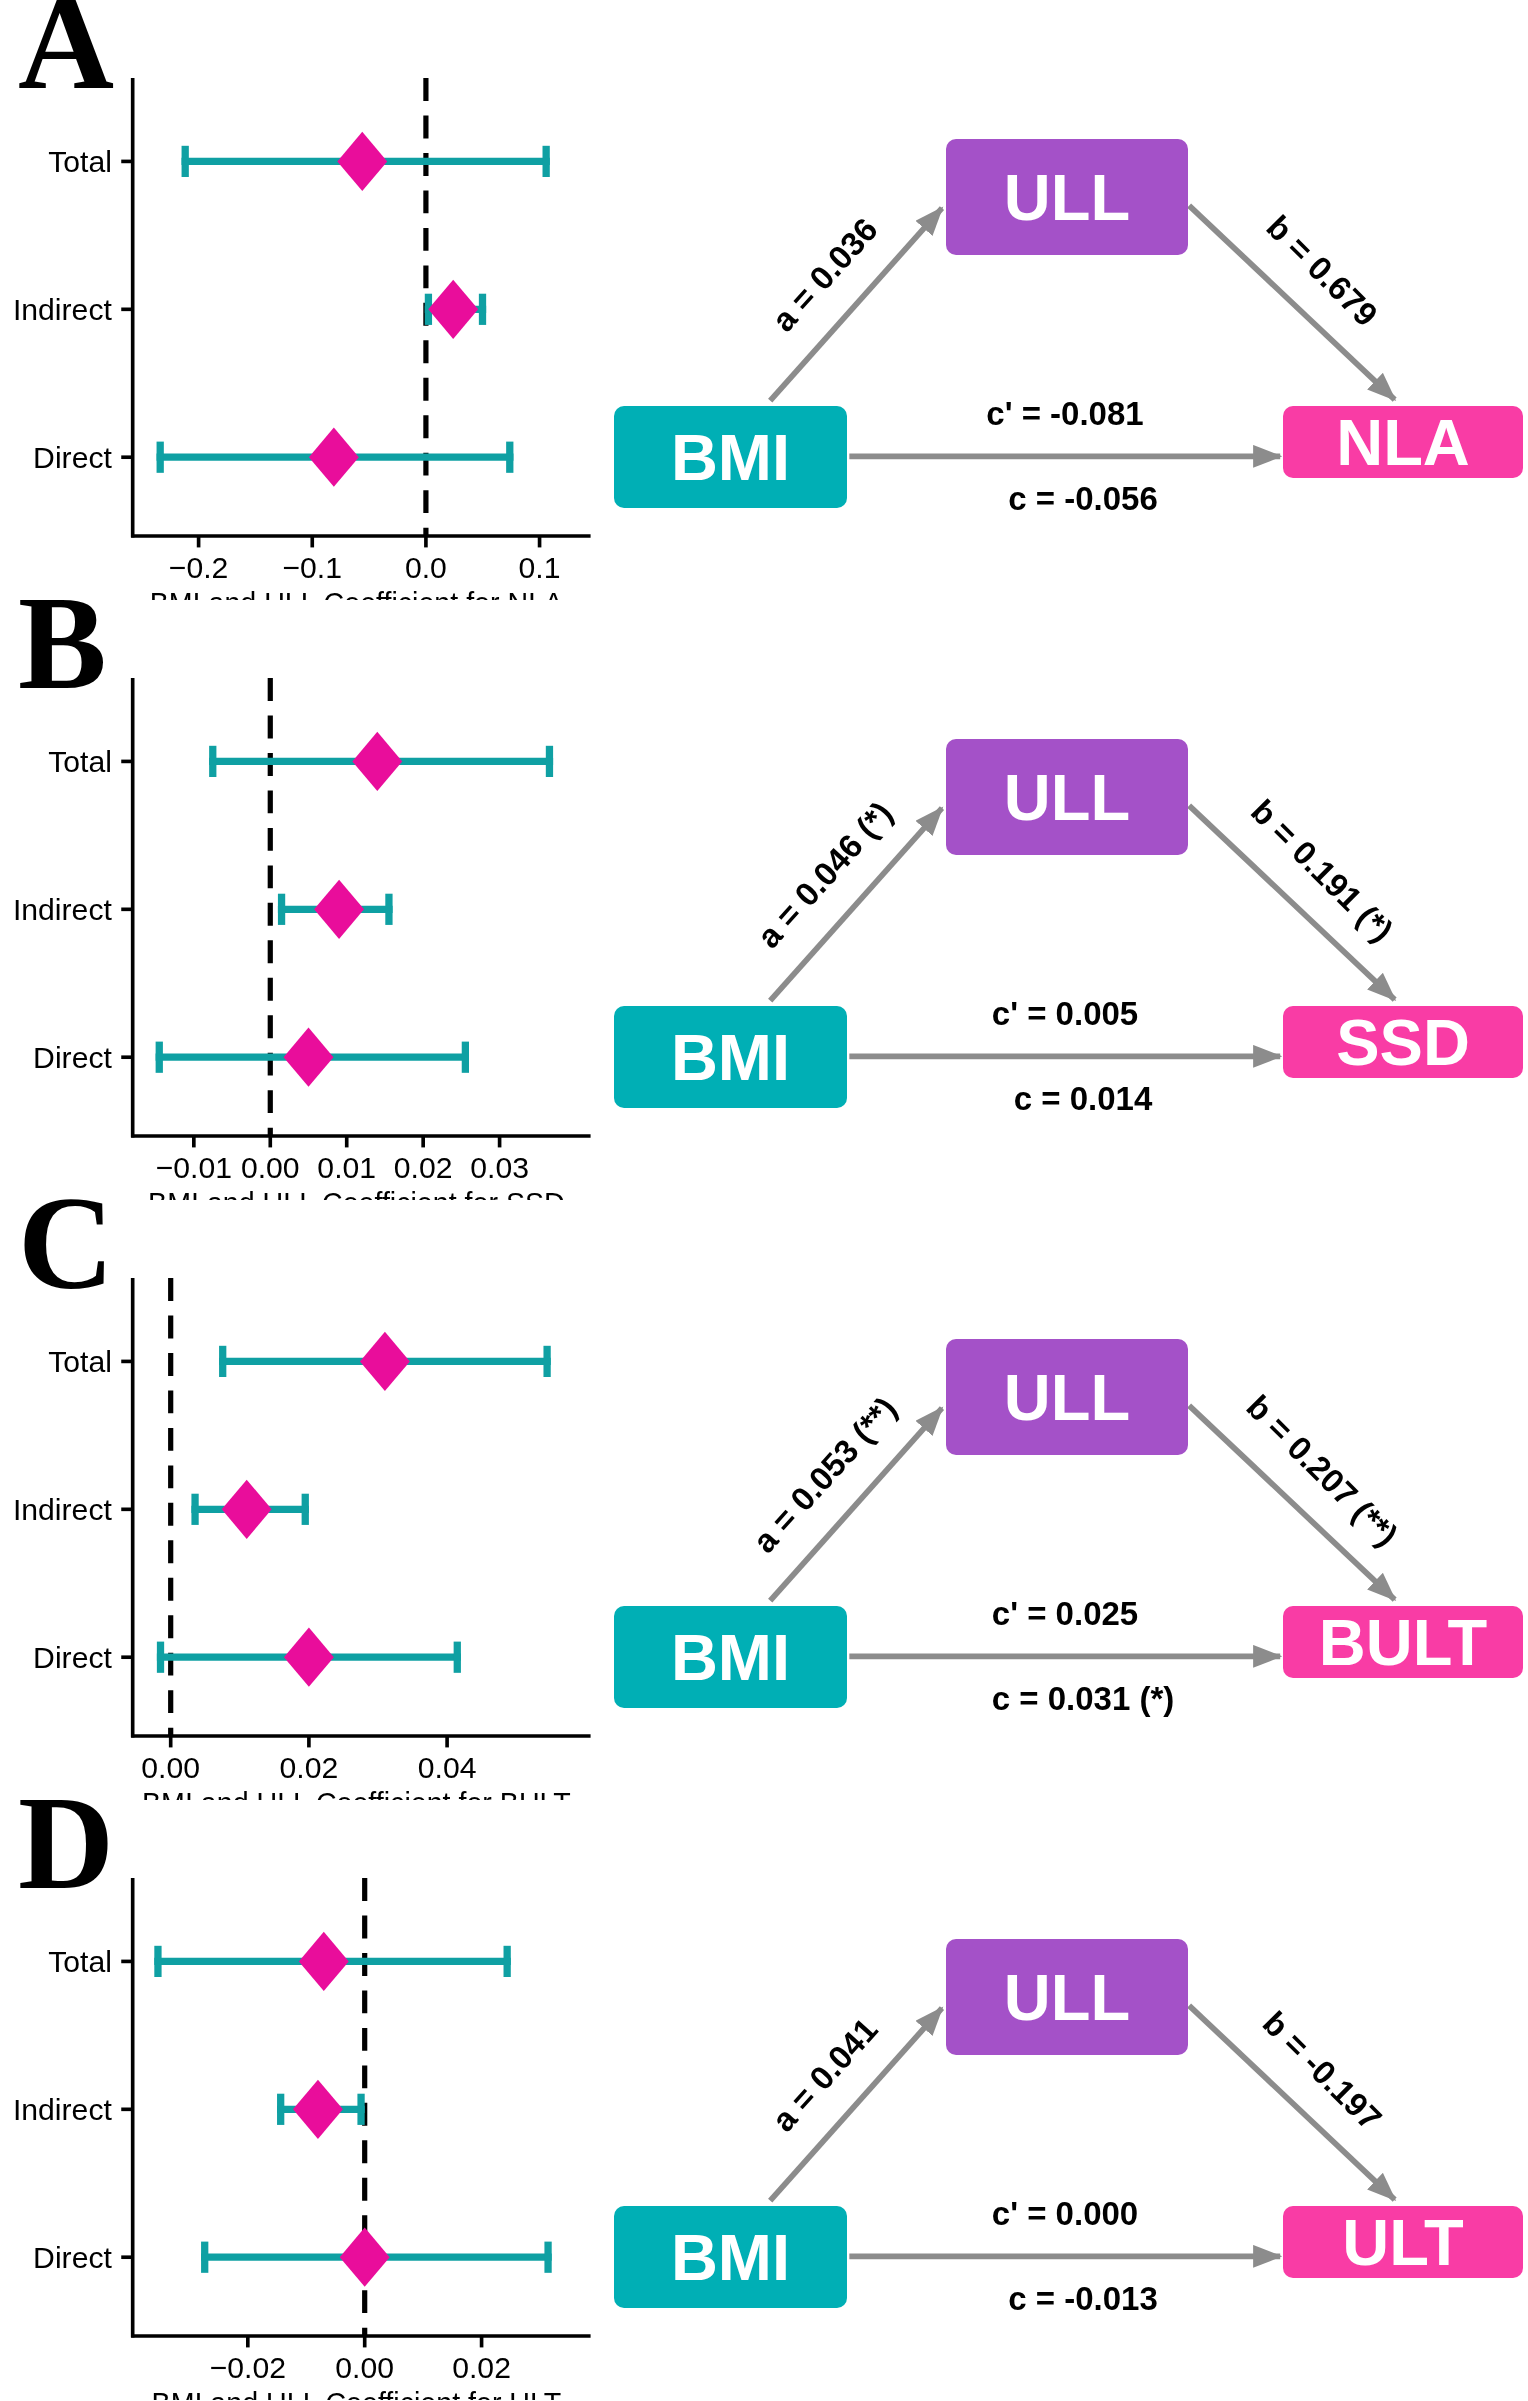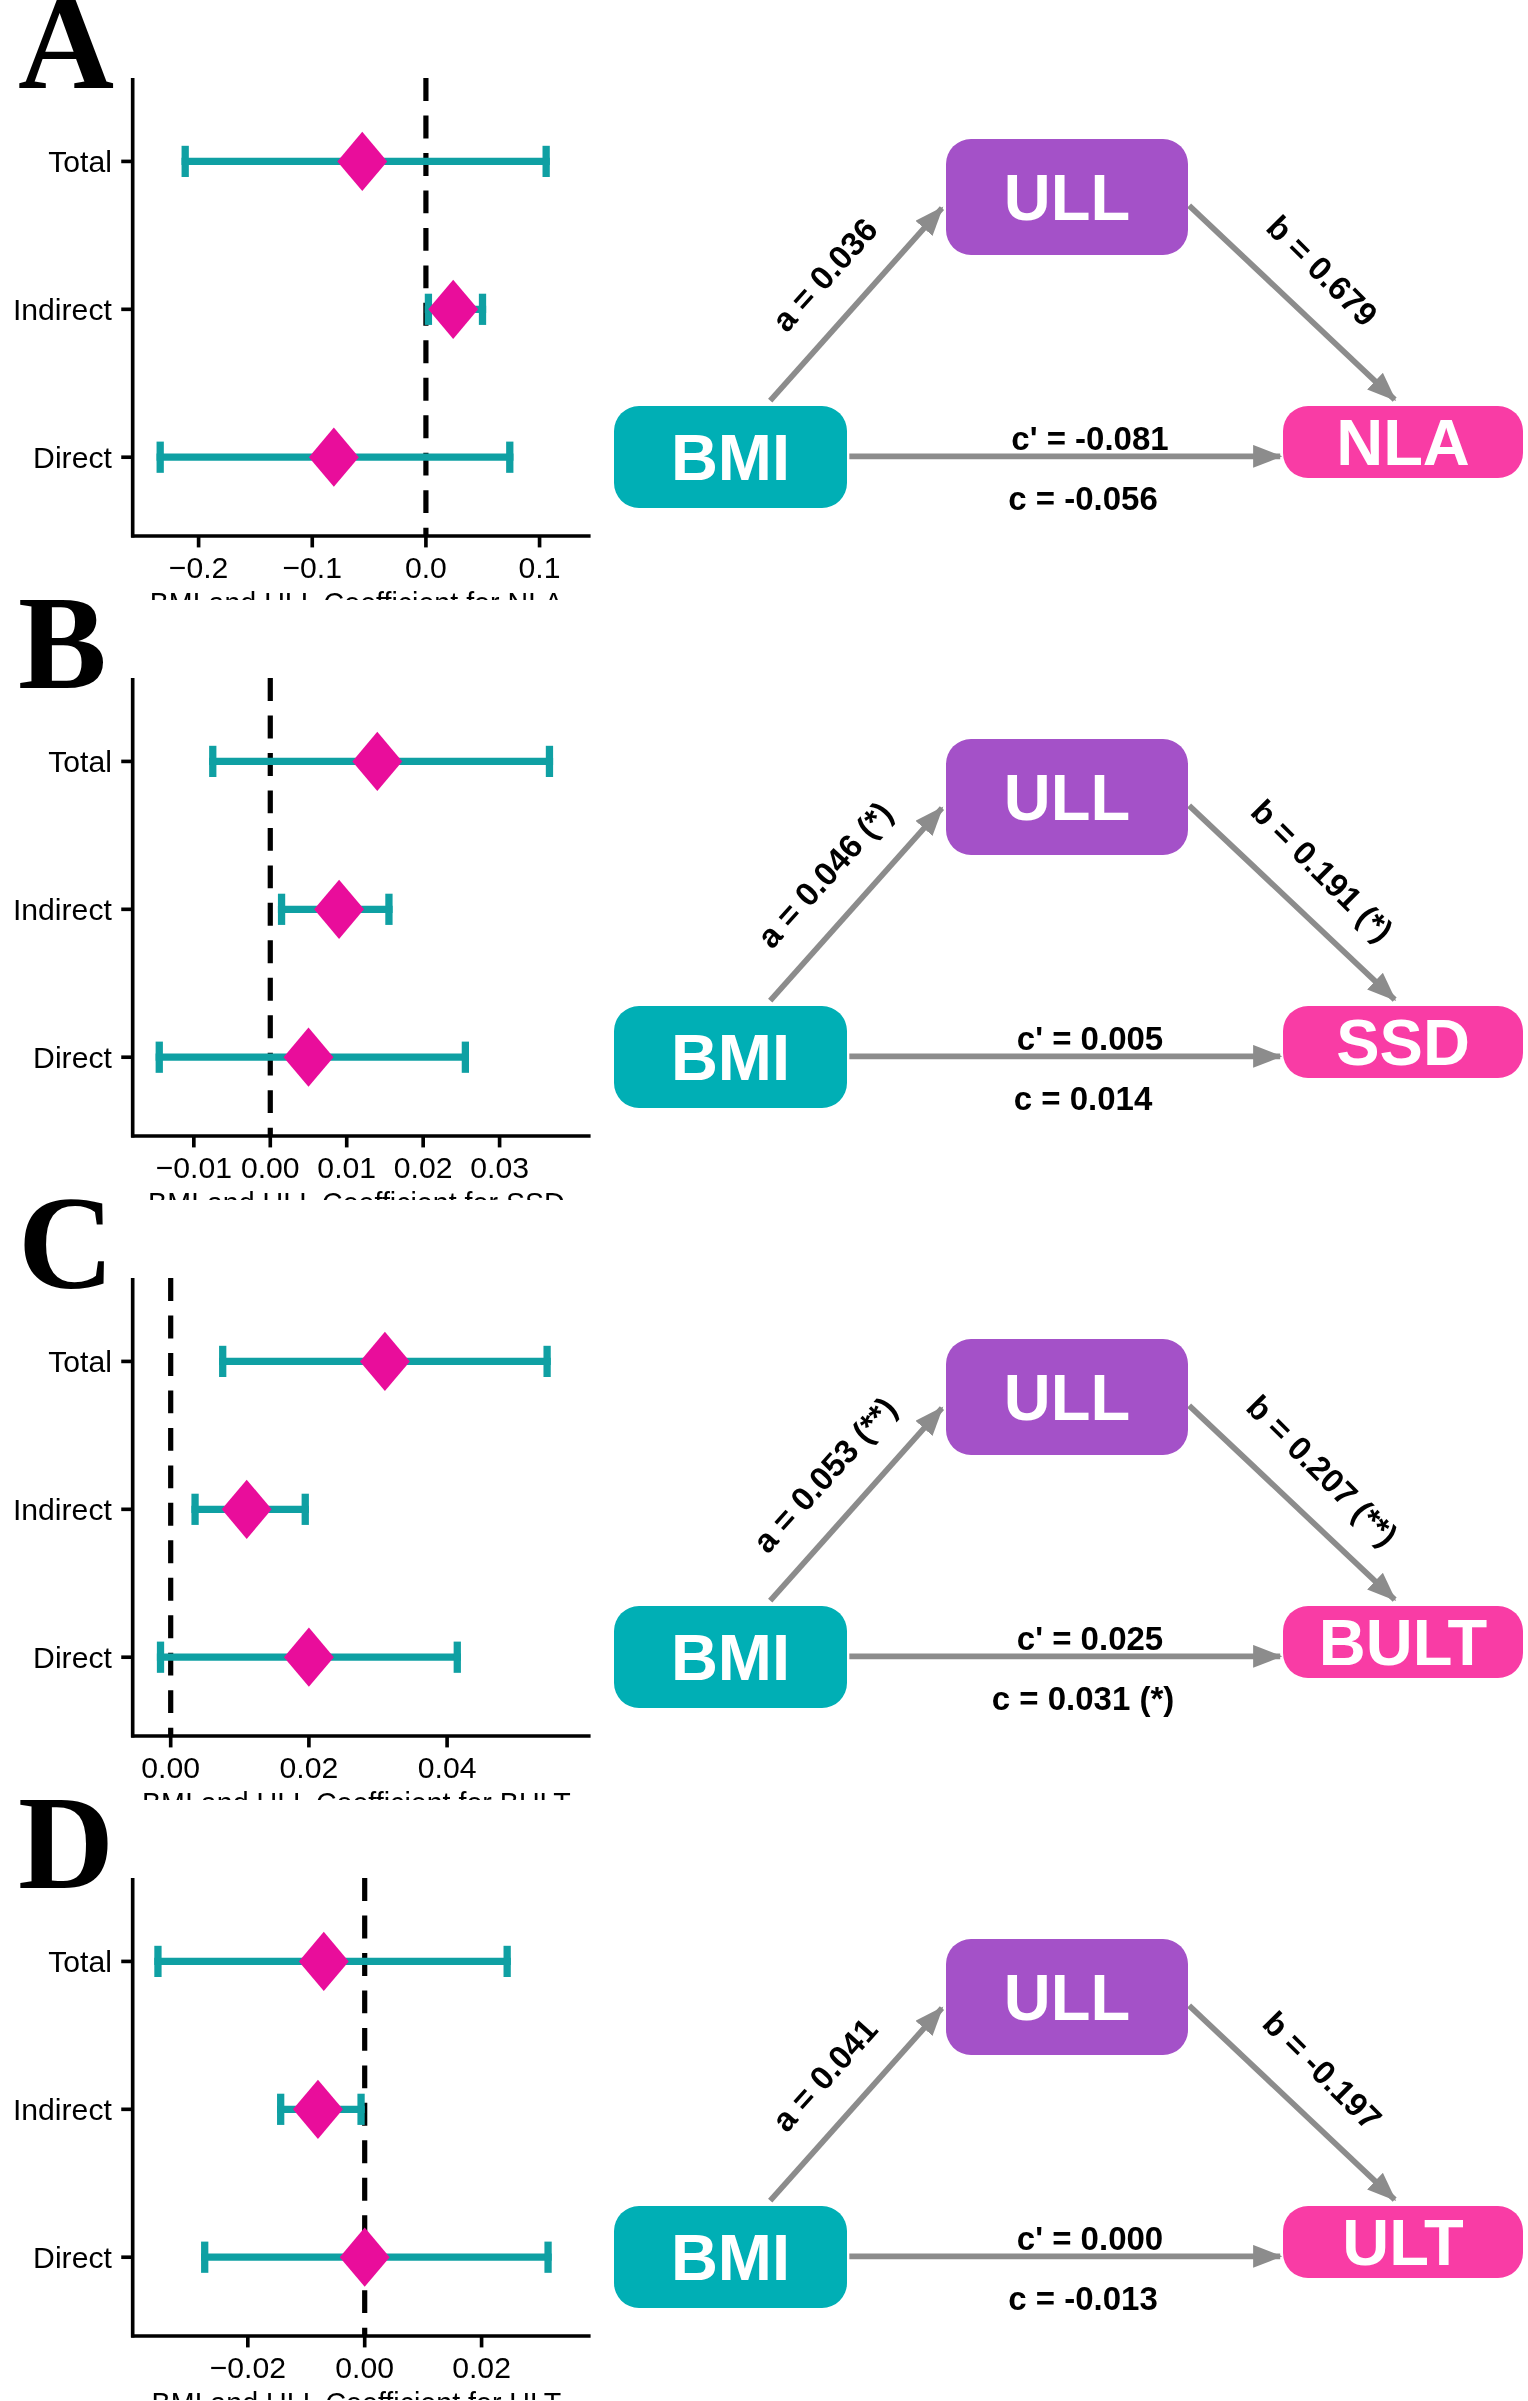--- a/index.html
+++ b/index.html
@@ -6,28 +6,28 @@
   body{width:1529px;height:2401px;position:relative;font-family:"Liberation Sans",sans-serif;}
   .panel{position:relative;width:1529px;height:600px;}
   .panel-letter{position:absolute;left:18px;top:-23.4px;font-family:"Liberation Serif",serif;
     font-weight:bold;font-size:133px;line-height:1;color:#000;}
   figure{margin:0;padding:0;}
   .forest{position:absolute;left:0;top:0;width:614px;height:600px;}
   .forest svg{width:614px;height:600px;display:block;font-family:"Liberation Sans",sans-serif;}
   .diagram{position:absolute;left:614px;top:0;width:914px;height:600px;}
   .diagram svg.arrows-svg{position:absolute;left:0;top:0;width:914px;height:600px;}
   .node{position:absolute;display:flex;align-items:center;justify-content:center;
-    color:#ffffff;font-weight:bold;font-size:65px;border-radius:25px;line-height:1;}
+    color:#ffffff;font-weight:bold;font-size:65px;border-radius:10px;line-height:1;}
   .node.exposure{left:0px;top:406px;width:233px;height:102px;}
   .node.mediator{left:332px;top:139px;width:242px;height:116px;}
   .node.outcome{left:669px;top:406px;width:240px;height:72px;}
   .edge{position:absolute;font-weight:bold;font-size:33px;color:#000;white-space:nowrap;}
   .edge.a-lab{left:211px;top:275px;transform:translate(-50%,-50%) rotate(-48deg);}
   .edge.b-lab{left:708px;top:271px;transform:translate(-50%,-50%) rotate(45deg);}
-  .edge.cp-lab{left:476px;top:414px;transform:translate(-50%,-50%);margin-top:25px;}
+  .edge.cp-lab{left:451px;top:414px;transform:translate(-50%,-50%);}
   .edge.c-lab{left:469px;top:499px;transform:translate(-50%,-50%);}
 </style>
 </head>
 <body>
 
 <section class="panel">
   <div class="panel-letter">A</div>
   <figure class="forest">
     <svg class="forest-svg" viewBox="0 0 1180 1153">
         <line x1="818.5263157894736" y1="150" x2="818.5263157894736" y2="1030" stroke="#000000" stroke-width="10" stroke-dasharray="44 28"></line>

